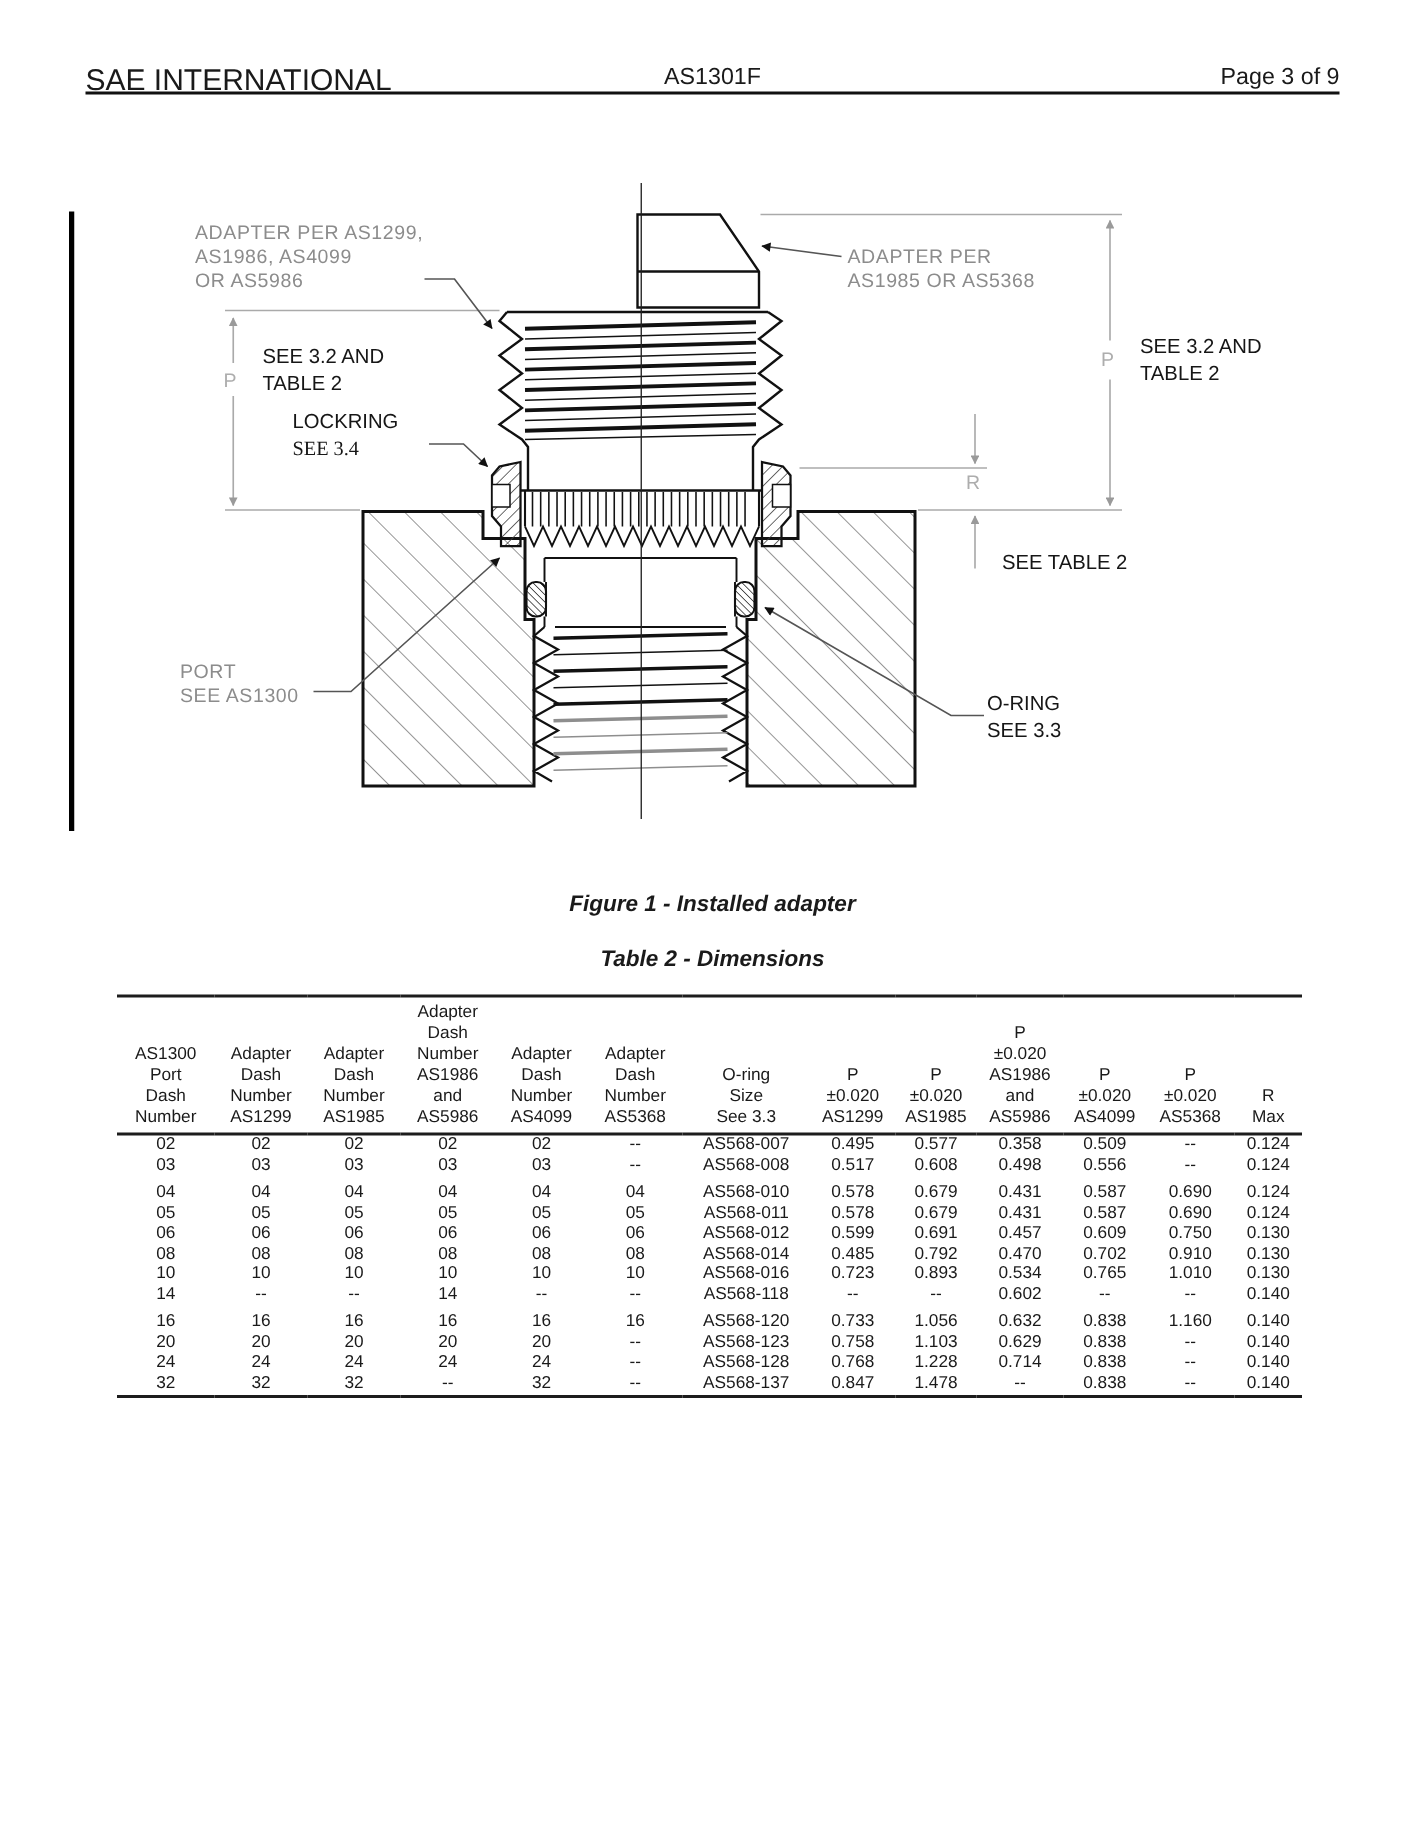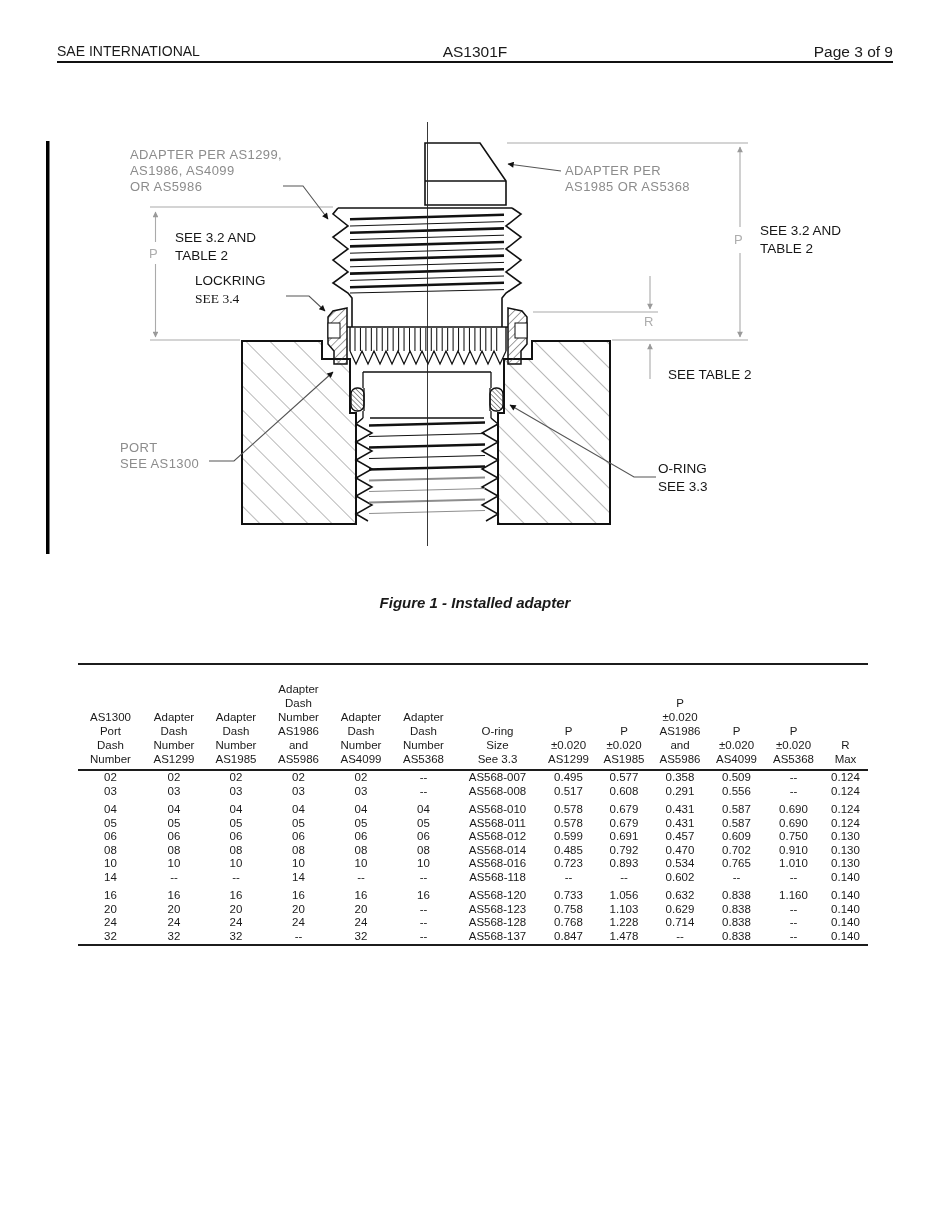--- a/index.html
+++ b/index.html
@@ -2,42 +2,42 @@
 <html><head>
 <meta charset="utf-8">
 <style>
   html,body{margin:0;padding:0;background:#e9e9e9;}
   .page{
     position:relative;width:950px;height:1230px;background:#ffffff;
     font-family:"Liberation Sans",sans-serif;color:#1a1a1a;overflow:hidden;
     margin:0 auto;
   }
   
-  .hdr-left{position:absolute;left:57px;top:43px;font-size:14px;}
+  .hdr-left{position:absolute;left:57px;top:43px;font-size:20px;}
   .hdr-center{position:absolute;left:0;top:43px;width:100%;text-align:center;font-size:15.5px;}
   .hdr-right{position:absolute;right:57px;top:43px;font-size:15.5px;}
   .hdr-rule{position:absolute;left:57px;top:61px;width:836px;height:2px;background:#111;}
   
   .fig-svg{position:absolute;left:0;top:0;}
   .cad{position:absolute;color:#8c8c8c;font-size:13px;letter-spacing:.4px;line-height:16px;white-space:nowrap;}
   .blk{position:absolute;color:#161616;font-size:13.5px;font-weight:500;line-height:18px;white-space:nowrap;}
   .dimletter{position:absolute;color:#adadad;font-size:13px;}
   .ra{text-align:left;}
   .caption{position:absolute;left:0;width:100%;text-align:center;font-size:15px;font-weight:bold;font-style:italic;}
   
   .dim-table{
     position:absolute;left:78px;top:663px;width:790px;
     border-collapse:collapse;table-layout:fixed;
     border-top:2px solid #1c1c1c;border-bottom:2px solid #1c1c1c;
     font-size:11.5px;
   }
   .dim-table thead tr{border-bottom:2px solid #1c1c1c;}
   .dim-table th{
     font-weight:normal;text-align:center;vertical-align:bottom;
-    padding:17px 0 3px;line-height:14px;font-size:11.5px;
+    padding:3px 0 3px;line-height:14px;font-size:11.5px;
   }
   .dim-table td{
     text-align:center;padding:0;line-height:13.55px;font-size:11.5px;
   }
   .dim-table tbody tr.gap td{padding-top:5px;}
 </style>
 </head>
 <body>
 
 <div class="page">
@@ -208,20 +208,21 @@
   <div class="blk" style="left:668px;top:366px;">SEE TABLE 2</div>
   <div class="cad ra" style="left:120px;top:440px;width:86px;">PORT</div>
   <div class="cad ra" style="left:120px;top:456px;width:86px;">SEE AS1300</div>
   <div class="blk" style="left:658px;top:460px;">O-RING</div>
   <div class="blk" style="left:658px;top:478px;">SEE 3.3</div>
   <div class="dimletter" style="left:149px;top:246px;">P</div>
   <div class="dimletter" style="left:734px;top:232px;">P</div>
   <div class="dimletter" style="left:644px;top:314px;">R</div>
 
   <div class="caption" style="top:594px;">Figure 1 - Installed adapter</div>
+  <div class="caption" style="top:631px;">Table 2 - Dimensions</div>
 
   <table class="dim-table">
     <colgroup id="tblCols">
         <col style="width: 65px;">
         <col style="width: 62px;">
         <col style="width: 62px;">
         <col style="width: 63px;">
         <col style="width: 62px;">
         <col style="width: 63px;">
         <col style="width: 85px;">
@@ -268,21 +269,21 @@
         <tr>
           <td>03</td>
           <td>03</td>
           <td>03</td>
           <td>03</td>
           <td>03</td>
           <td>--</td>
           <td>AS568-008</td>
           <td>0.517</td>
           <td>0.608</td>
-          <td>0.291</td>
+          <td>0.498</td>
           <td>0.556</td>
           <td>--</td>
           <td>0.124</td>
         </tr>
         <tr class="gap">
           <td>04</td>
           <td>04</td>
           <td>04</td>
           <td>04</td>
           <td>04</td>

